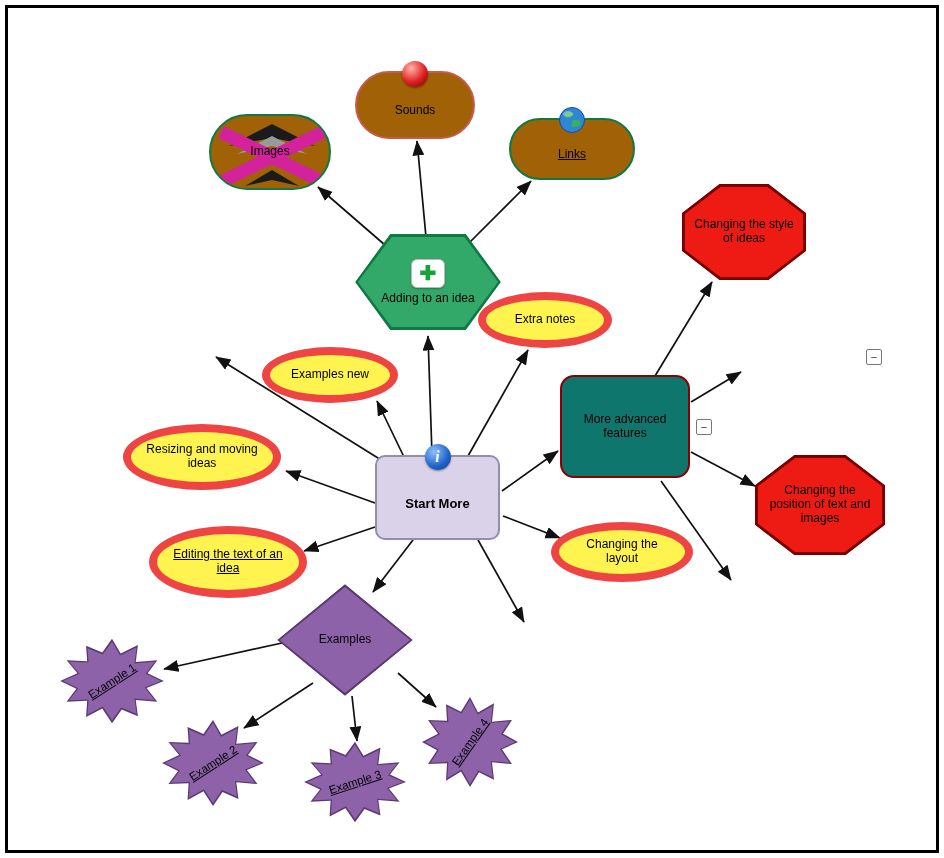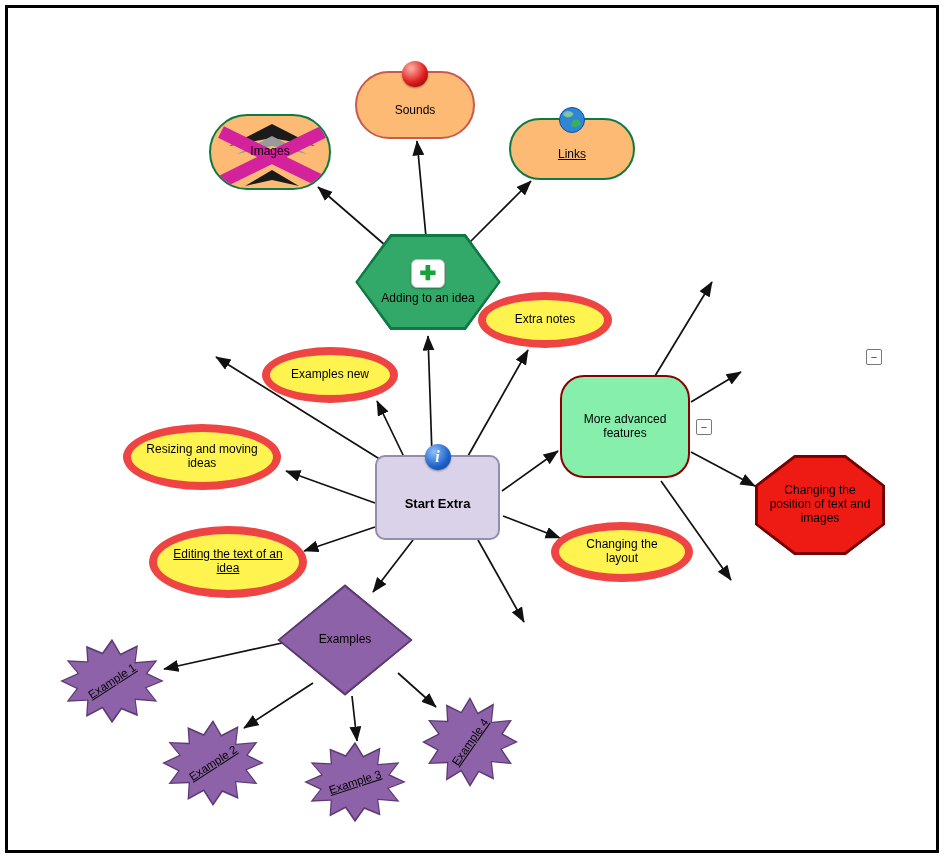--- a/index.html
+++ b/index.html
@@ -8,23 +8,23 @@
     font-family:"Liberation Sans", sans-serif; overflow:hidden;
   }
   .frame { position:absolute; inset:5px; border:3px solid #000; z-index:0; pointer-events:none; }
   #edge-layer { position:absolute; left:0; top:0; z-index:1; }
   .edge { stroke:#111; stroke-width:1.7; }
 
   .node { position:absolute; box-sizing:border-box; z-index:2; color:#000;
           display:flex; align-items:center; justify-content:center; text-align:center;
           font-size:12px; line-height:1.15; }
   .ellipse { border-radius:50%; background:#FFF44F; border:8px solid #ef4444; padding:2px 12px; }
-  .stadium { border-radius:40px; background:#fdba74; border:2px solid #0E7A43; }
+  .stadium { border-radius:40px; background:#a16207; border:2px solid #0E7A43; }
   .center-rect { border-radius:10px; background:#D9D2E9; border:2px solid #958DB0; font-weight:bold; font-size:13px; }
-  .red-rect { border-radius:24px; background:#86efac; border:2px solid #8B0000; padding:12px 8px; }
+  .red-rect { border-radius:14px; background:#0f766e; border:2px solid #8B0000; padding:12px 8px; }
 
   .poly { position:absolute; z-index:2; }
   .poly .fill-outer { position:absolute; inset:0; }
   .poly .fill-inner { position:absolute; inset:3px; }
   .poly .content { position:absolute; inset:0; display:flex; flex-direction:column;
                    align-items:center; justify-content:center; text-align:center;
                    font-size:12px; line-height:1.15; color:#000; z-index:3; }
   .hex  { clip-path: polygon(24% 0, 76% 0, 100% 50%, 76% 100%, 24% 100%, 0 50%); }
   .oct  { clip-path: polygon(30% 0, 70% 0, 100% 30%, 100% 70%, 70% 100%, 30% 100%, 0 70%, 0 30%); }
   .dia  { clip-path: polygon(50% 0, 100% 50%, 50% 100%, 0 50%); }
@@ -93,21 +93,21 @@
       <line x1="691" y1="452" x2="755" y2="486" class="edge" marker-end="url(#arrowhead)"></line>
       <line x1="661" y1="481" x2="731" y2="580" class="edge" marker-end="url(#arrowhead)"></line>
       <line x1="282" y1="643" x2="164" y2="669" class="edge" marker-end="url(#arrowhead)"></line>
       <line x1="313" y1="683" x2="244" y2="728" class="edge" marker-end="url(#arrowhead)"></line>
       <line x1="352" y1="696" x2="357" y2="741" class="edge" marker-end="url(#arrowhead)"></line>
       <line x1="398" y1="673" x2="436" y2="707" class="edge" marker-end="url(#arrowhead)"></line>
     </svg>
 
   <div class="node center-rect" style="left:375px; top:455px; width:125px; height:85px; padding-top:14px;">
     <span class="top-icon info-icon">i</span>
-    <span>Start Extra</span>
+    <span>Start More</span>
   </div>
 
   <div class="poly hex" style="left:355px; top:234px; width:146px; height:96px;">
     <div class="fill-outer hex"></div>
     <div class="fill-inner hex"></div>
     <div class="content">
       <span class="plus-icon">✚</span>
       <span style="width:100px;">Adding to an idea</span>
     </div>
   </div>
@@ -156,20 +156,27 @@
   </div>
   <div class="node ellipse" style="left:551px; top:522px; width:142px; height:60px;">
     <span>Changing the layout</span>
   </div>
 
   <div class="node red-rect" style="left:560px; top:375px; width:130px; height:103px;">
     <span>More advanced features</span>
   </div>
   <div class="collapse-btn" style="left:696px; top:419px;">−</div>
 
+  <div class="poly oct" style="left:682px; top:184px; width:124px; height:96px;">
+    <div class="fill-outer oct"></div>
+    <div class="fill-inner oct"></div>
+    <div class="content">
+        <span style="width:100px;">Changing the style of ideas</span>
+      </div>
+  </div>
 
   <div class="collapse-btn" style="left:866px; top:349px;">−</div>
 
   <div class="poly oct" style="left:755px; top:455px; width:130px; height:100px;">
     <div class="fill-outer oct"></div>
     <div class="fill-inner oct"></div>
     <div class="content">
         <span style="width:104px;">Changing the position of text and images</span>
       </div>
   </div>

